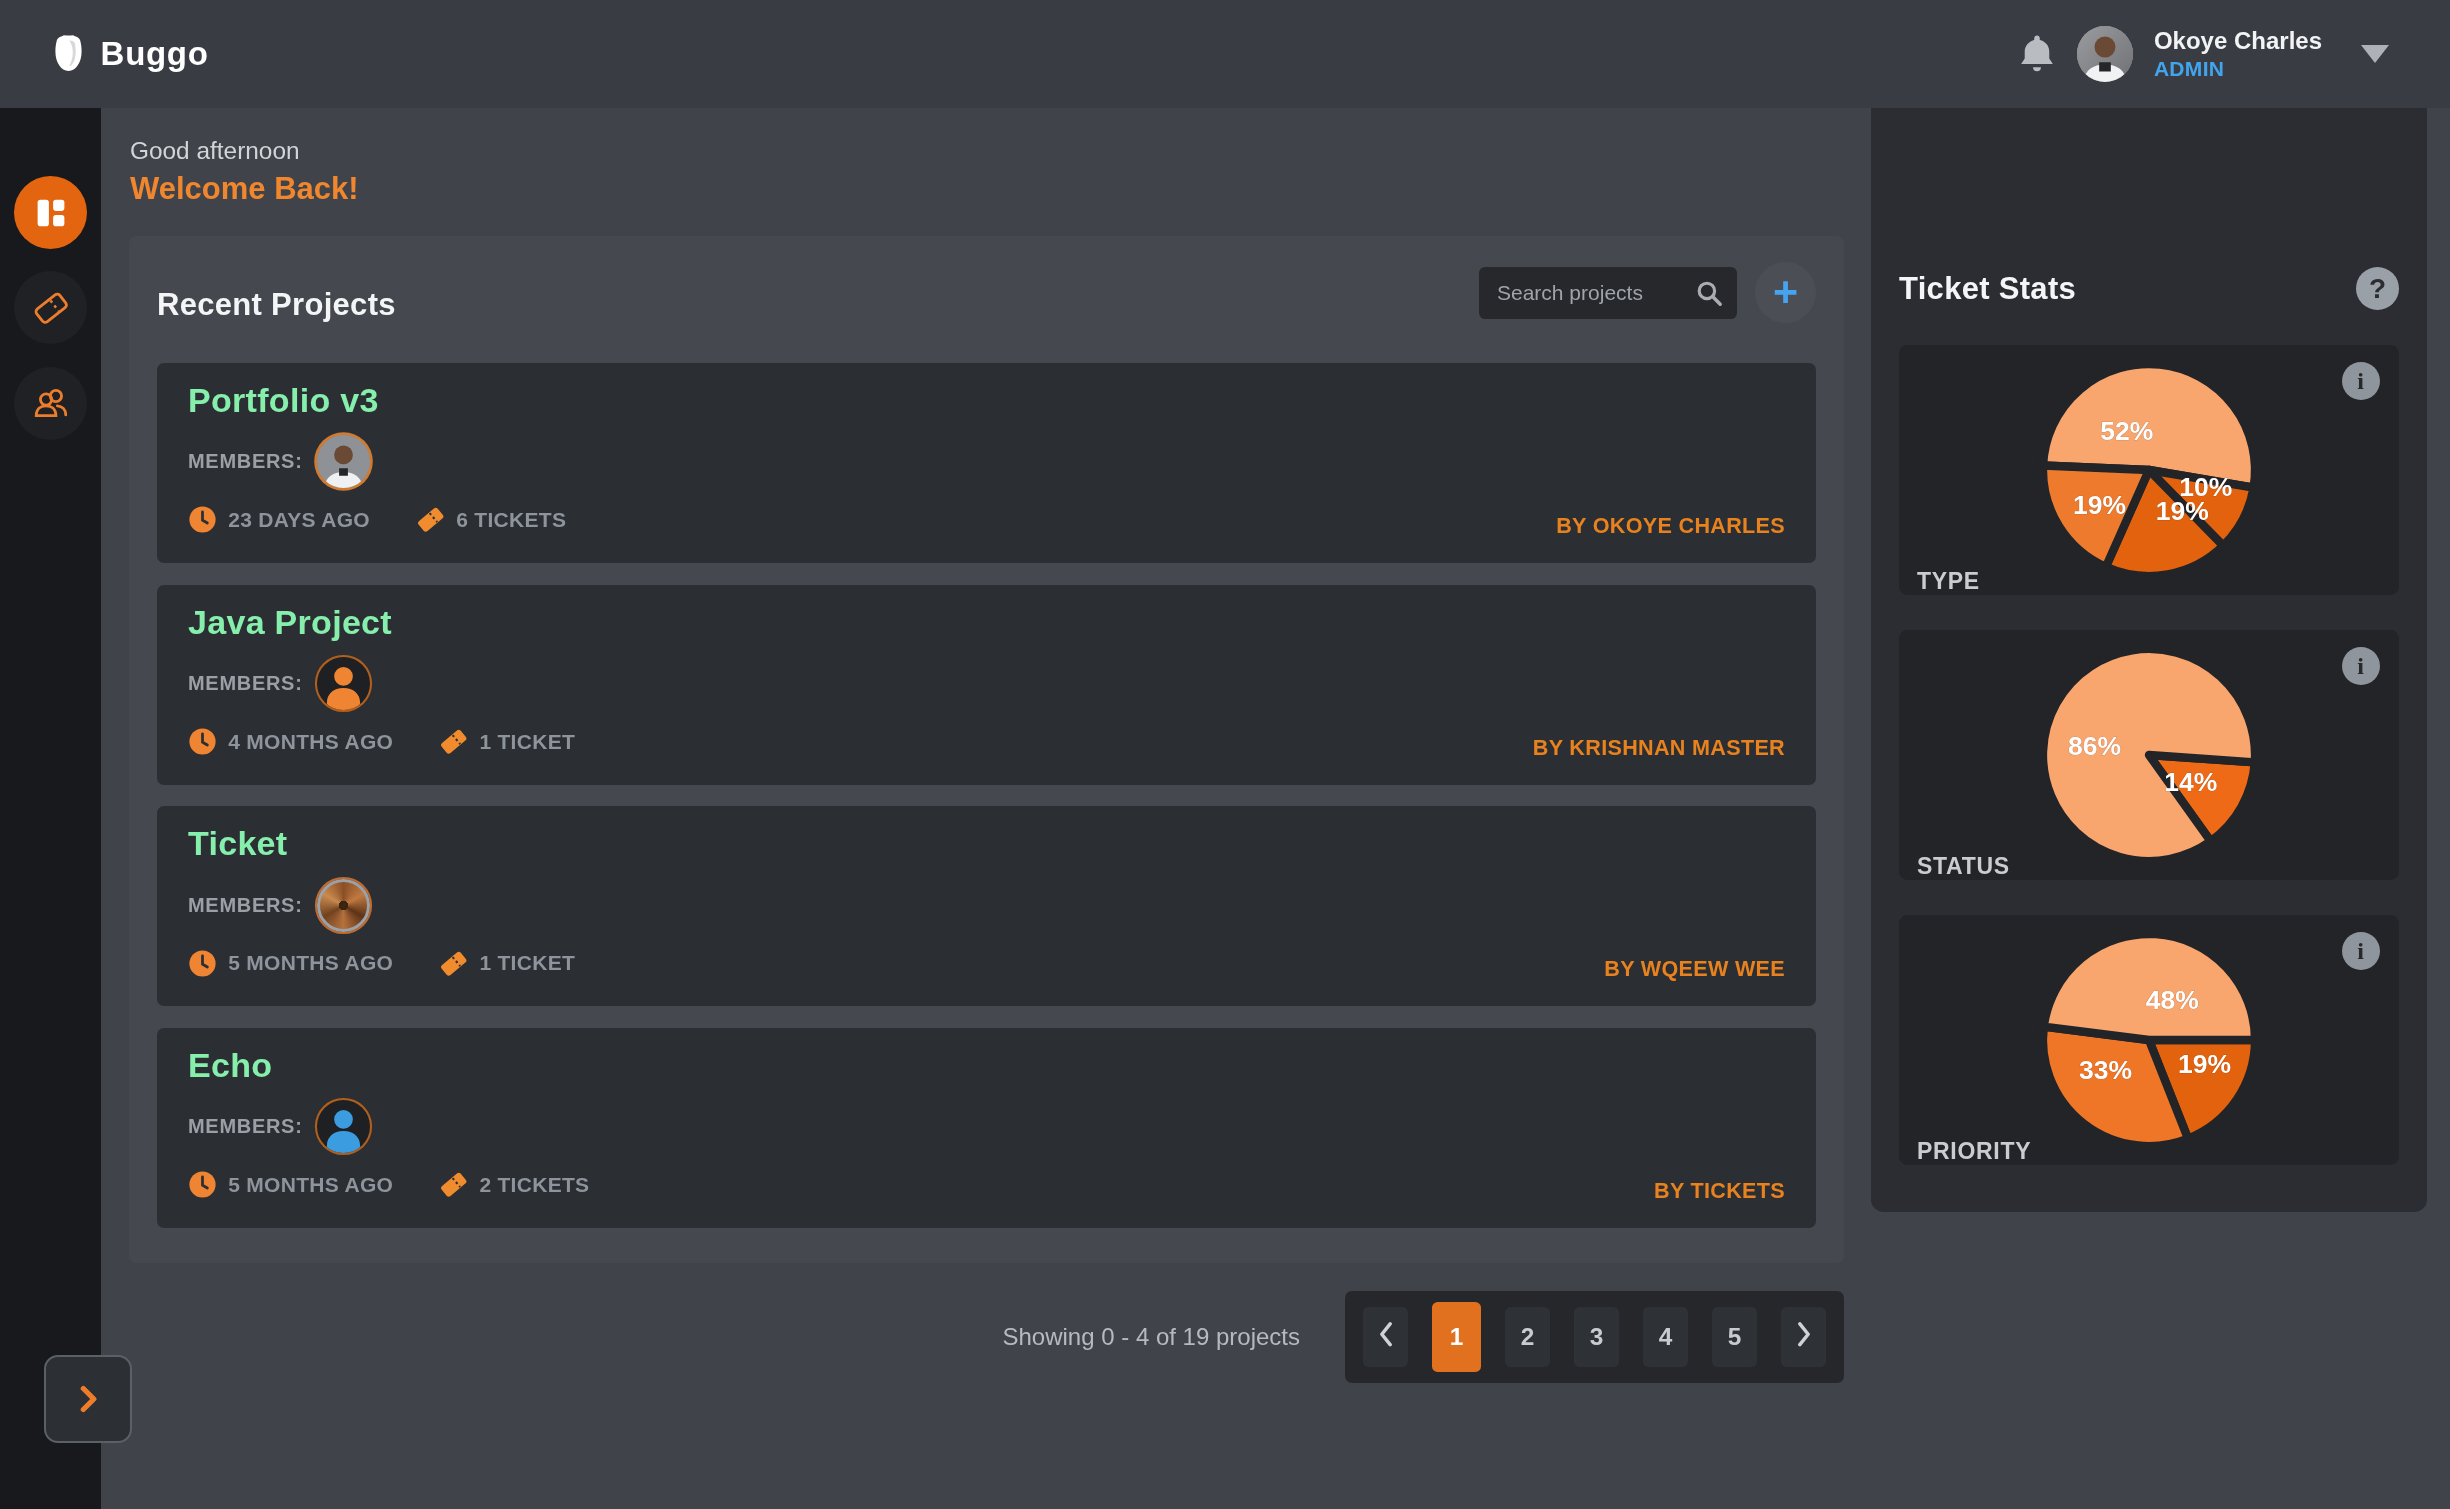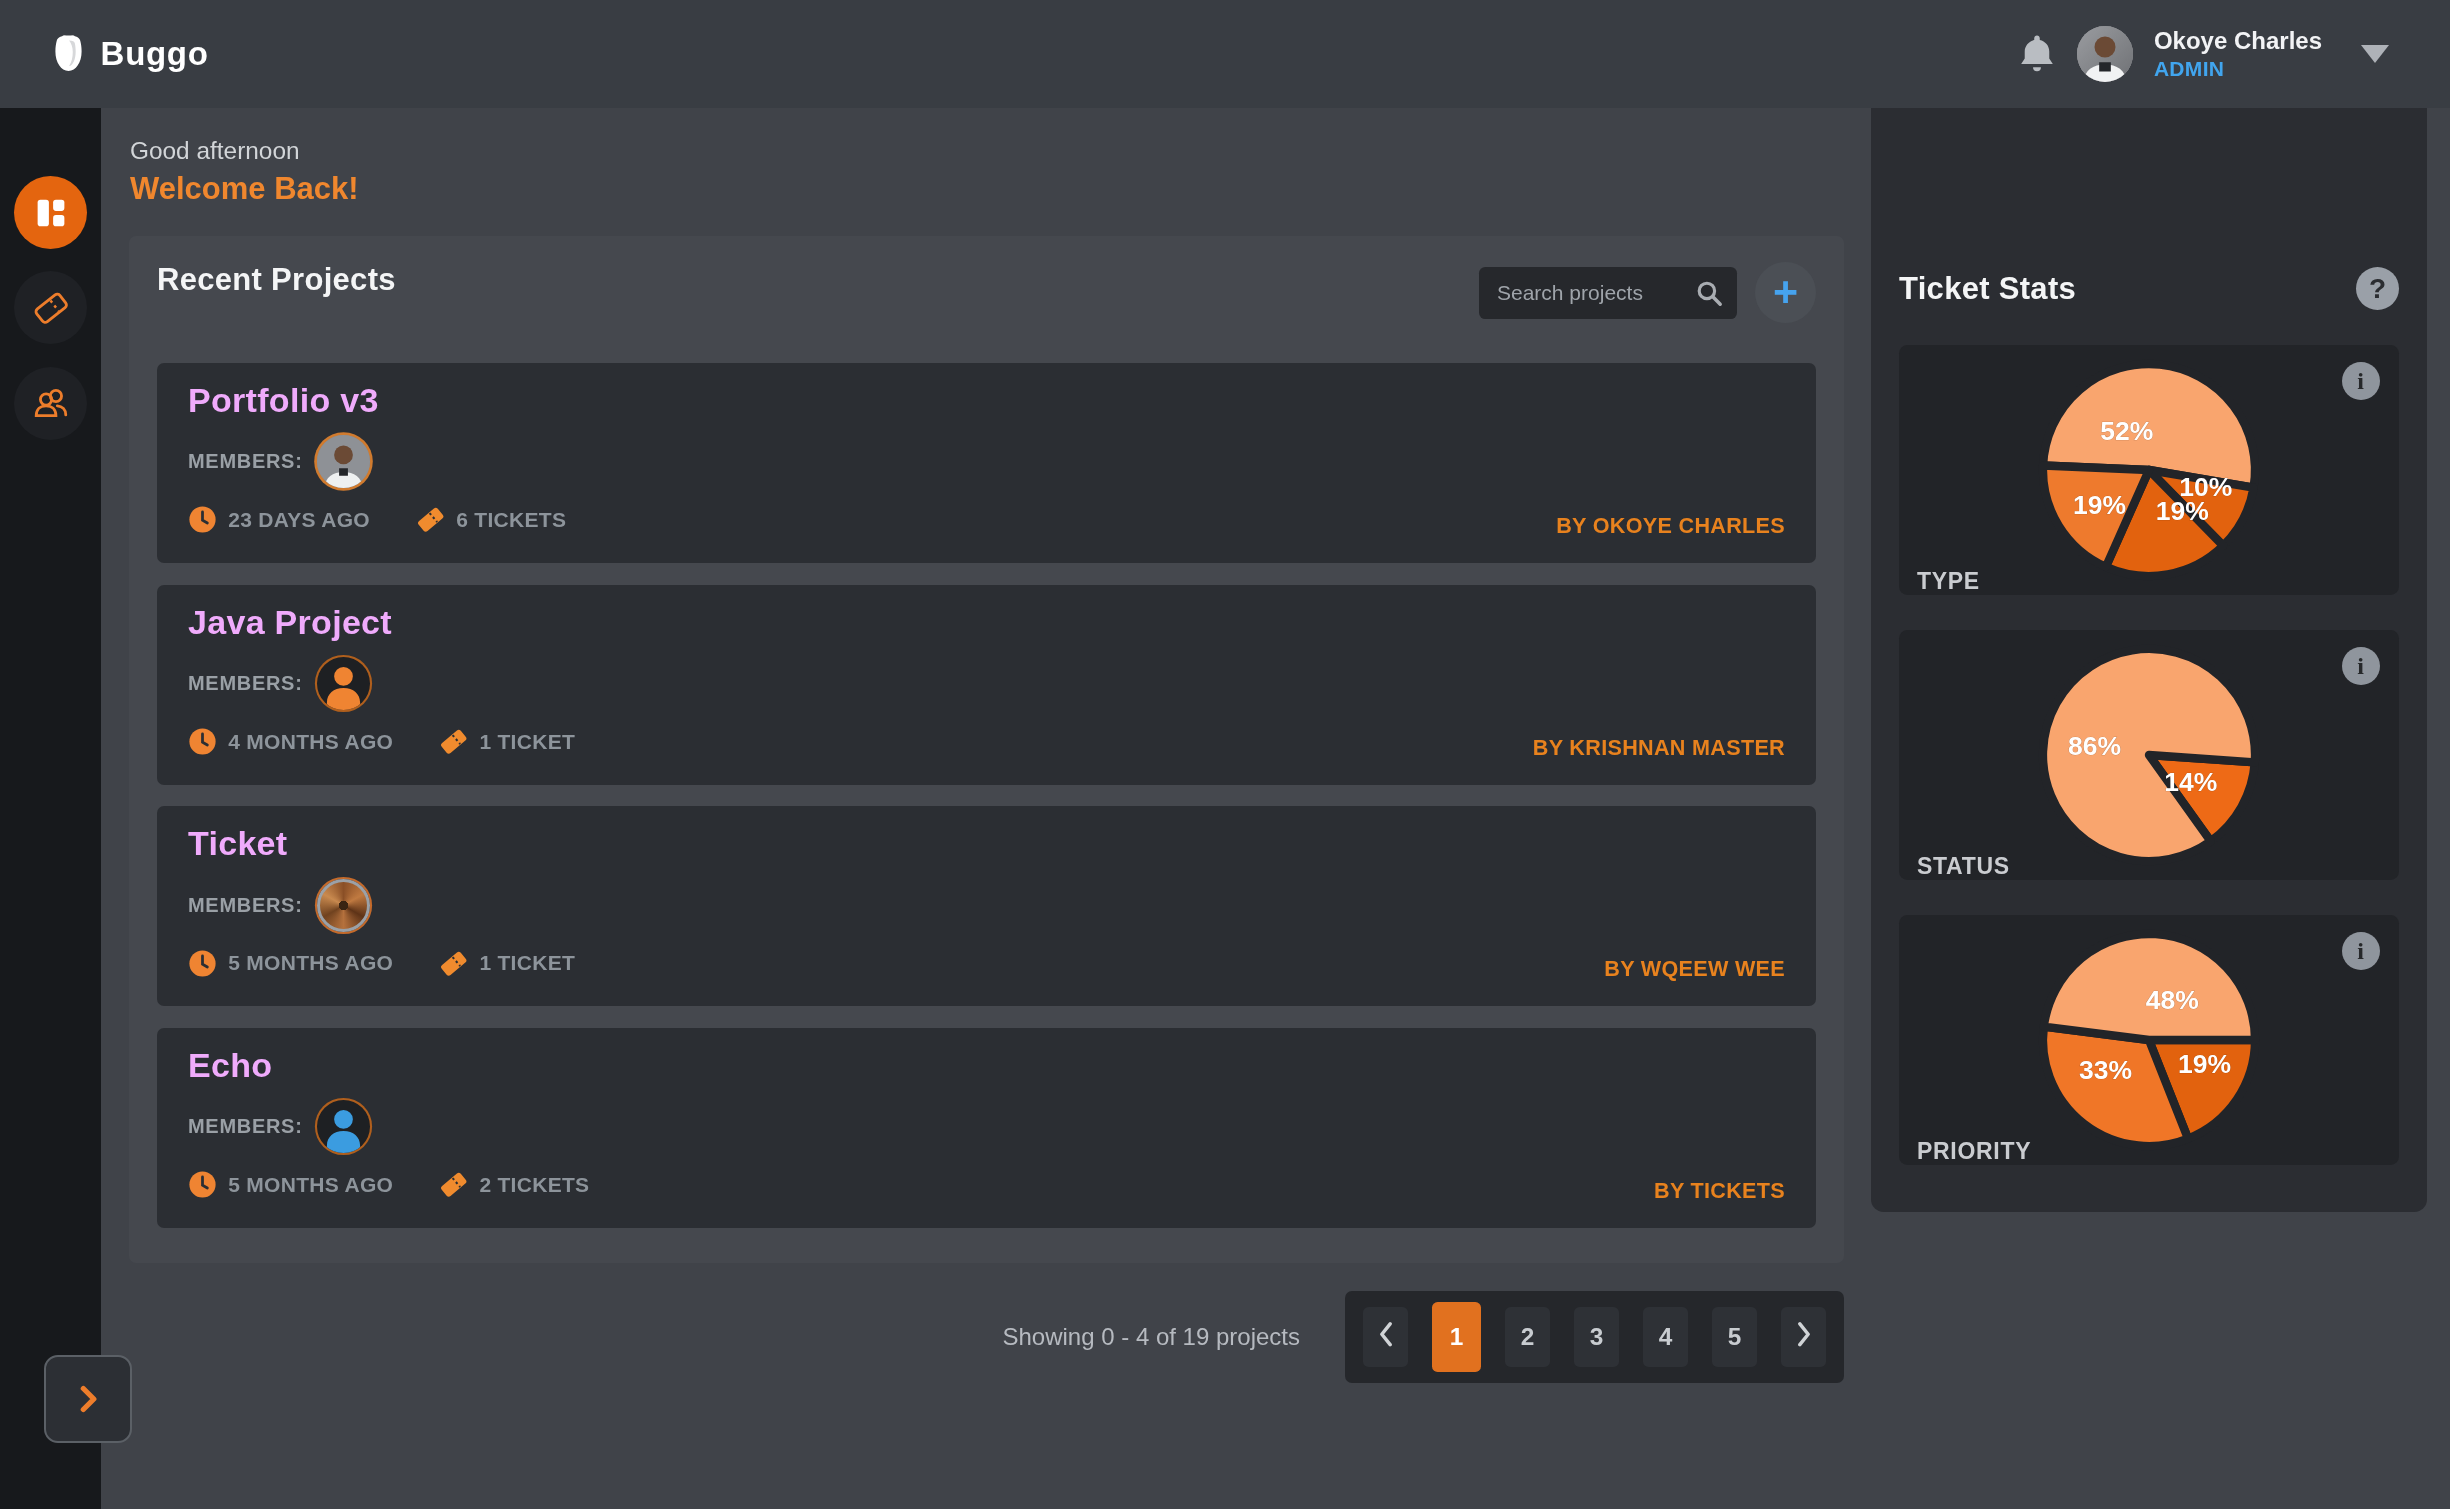--- a/index.html
+++ b/index.html
@@ -28,32 +28,32 @@
   .expand-btn { position:absolute; left:44px; top:1355px; width:88px; height:88px; border-radius:14px; background:#2c2f34; border:2.1px solid #5b6066; display:flex; align-items:center; justify-content:center; cursor:pointer; z-index:6; }
   .expand-btn svg { width:28px; height:28px; }
 
   
   .main { position:absolute; left:101px; top:108px; width:1769px; }
   .greet-wrap { padding:29px 0 0 29px; }
   .greet-line1 { color:#d2d5d8; font-size:24.4px; }
   .greet-line2 { color:#f0872e; font-size:31px; font-weight:bold; margin-top:5.6px; }
 
   .projects-card { margin:29px 0 0 28px; width:1715px; background:#45484e; border-radius:7px; padding:26.5px 28px 35px 28px; }
-  .card-head { display:flex; align-items:flex-start; justify-content:space-between; margin-bottom:40px;gap:9px; }
+  .card-head { display:flex; align-items:flex-end; justify-content:space-between; margin-bottom:40px;gap:9px; }
   .card-title { color:#f4f5f6; font-size:31px; font-weight:bold; letter-spacing:0.3px; }
   .head-controls { display:flex; align-items:center; gap:18px; }
   .search-box { position:relative; }
   .search-input { width:258px; height:52px; background:#26282c; border:none; border-radius:6.3px; color:#cfd3d7; font-size:21px; padding:0 53px 0 18px; outline:none; font-family:"Liberation Sans", sans-serif; }
   .search-input::placeholder { color:#9fa4aa; }
   .search-ico { position:absolute; right:14px; top:12px; width:28px; height:28px; cursor:pointer; }
   .add-btn { width:61px; height:61px; border-radius:50%; border:none; background:#4b4f55; color:#46a3ee; font-size:43px; font-weight:bold; line-height:56px; cursor:pointer; display:flex; align-items:center; justify-content:center; padding-bottom:4.2px; }
 
   .project-row { position:relative; width:100%; height:200px; background:#2b2e33; border-radius:7px; padding:18px 31px; margin-bottom:21.6px; cursor:pointer; }
   .project-row:last-child { margin-bottom:0; }
-  .p-title { color:#f0abfc; font-size:34px; font-weight:bold; letter-spacing:0.3px; }
+  .p-title { color:#86efac; font-size:34px; font-weight:bold; letter-spacing:0.3px; }
   .members-line { display:flex; align-items:center; margin-top:15.4px; }
   .members-label { color:#9aa0a6; font-size:20px; font-weight:bold; letter-spacing:0.7px; }
   .avatar-chip { width:53px; height:53px; border-radius:50%; margin-left:14px; overflow:hidden; flex:0 0 auto; }
   .avatar-chip svg { width:100%; height:100%; display:block; }
   .photo-avatar { box-shadow:0 0 0 2.8px #d07b2f; background:#85878b; }
   .orange-person-avatar, .blue-person-avatar { box-shadow:0 0 0 2.1px #b05f1d; background:#1e2023; display:flex; align-items:center; justify-content:center; }
   .knot-avatar { box-shadow:0 0 0 2.1px #c46a2b; border:3.5px solid #9ba1a7;
      background: radial-gradient(circle at 50% 50%, #3a2412 0 14%, transparent 15%),
                  conic-gradient(#8a4f26, #c07a41, #5e3317, #b5713d, #70421f, #c98a4f, #8a4f26); }
   .meta-line { display:flex; align-items:center; margin-top:17px; }

